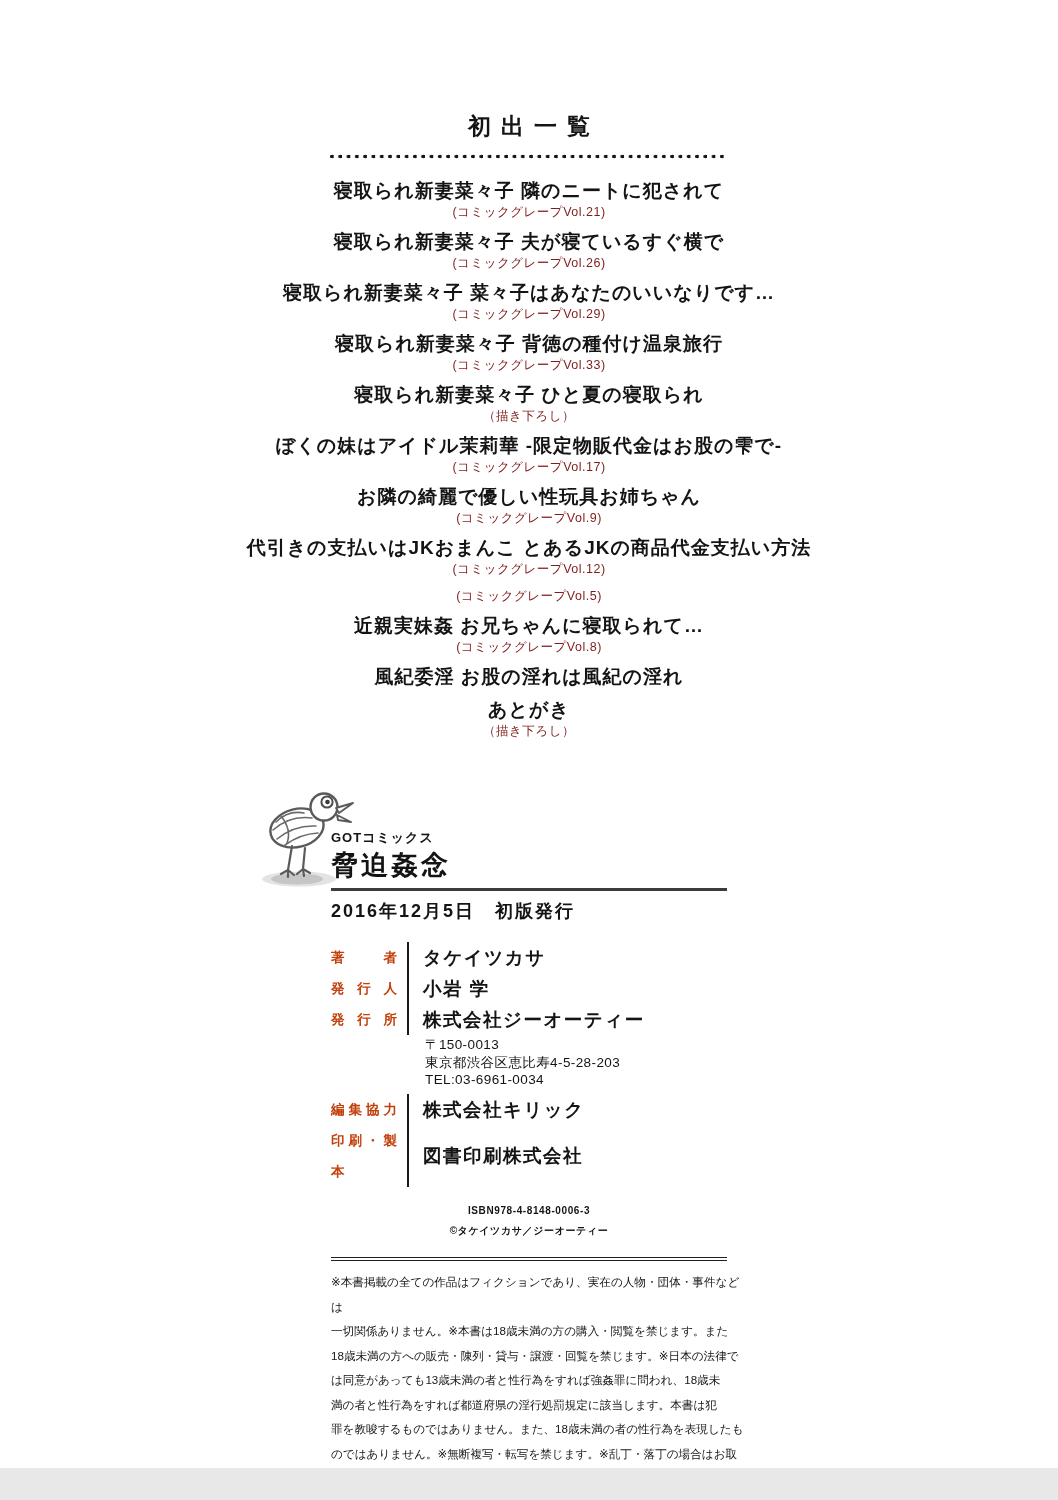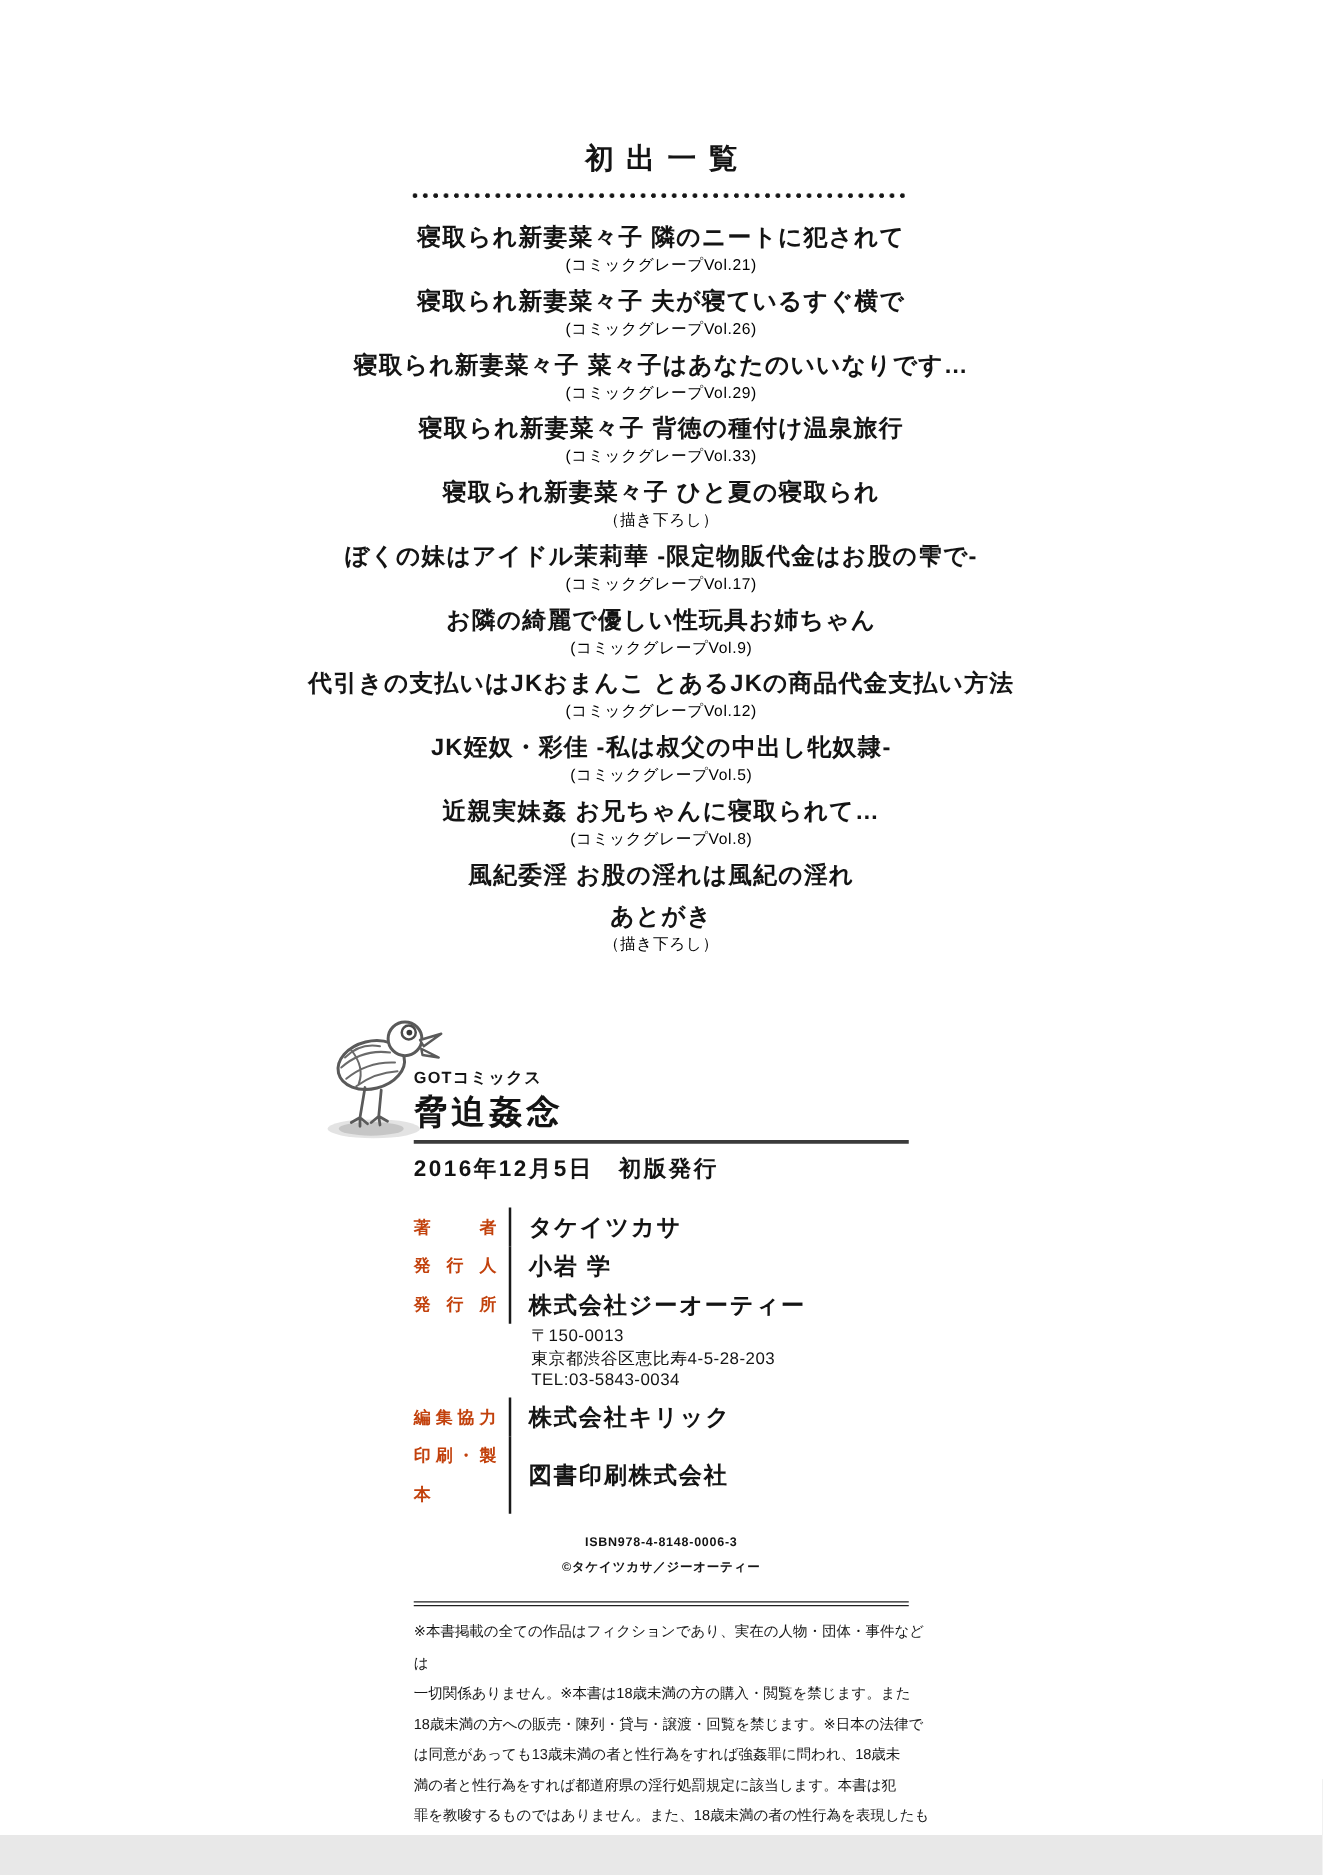--- a/index.html
+++ b/index.html
@@ -17,21 +17,21 @@
   .dotted{
     width:398px;height:5px;margin:14px auto 20px auto;
     background:radial-gradient(circle at 2px 2.5px,#161616 1.7px,transparent 2.1px);
     background-size:8.3px 5px;background-repeat:repeat-x;
   }
   .work{margin-bottom:9px;}
   .work-title{
     font-size:19px;font-weight:700;letter-spacing:1px;line-height:24px;color:#141414;
   }
   .work-source{
-    font-size:12.5px;font-weight:400;letter-spacing:.5px;line-height:18px;color:#000000;
+    font-size:12.5px;font-weight:400;letter-spacing:.5px;line-height:18px;color:#7f1d1d;
   }
   
   .colophon{width:396px;margin:89px auto 0 auto;position:relative;text-align:left;}
   .bird{position:absolute;left:-72px;top:-43px;width:96px;height:102px;}
   .imprint{font-size:13px;font-weight:700;letter-spacing:1px;line-height:17px;margin:0;}
   .book-title{font-size:27px;font-weight:700;letter-spacing:3px;line-height:33px;margin-top:3px;}
   .title-rule{height:0;border:none;border-top:3px solid #3b3b3b;margin:6px 0 0 0;}
   .edition{font-size:18px;font-weight:700;letter-spacing:2px;line-height:24px;margin-top:8px;}
   .credits{margin-top:19px;}
   .crow{display:flex;align-items:baseline;min-height:31px;}
@@ -96,21 +96,20 @@
       </div>
       <div class="work">
         <div class="work-title">お隣の綺麗で優しい性玩具お姉ちゃん</div>
         <div class="work-source">(コミックグレープVol.9)</div>
       </div>
       <div class="work">
         <div class="work-title">代引きの支払いはJKおまんこ とあるJKの商品代金支払い方法</div>
         <div class="work-source">(コミックグレープVol.12)</div>
       </div>
       <div class="work">
-        <div class="work-title">JK姪奴・彩佳 -私は叔父の中出し牝奴隷-</div>
         <div class="work-source">(コミックグレープVol.5)</div>
       </div>
       <div class="work">
         <div class="work-title">近親実妹姦 お兄ちゃんに寝取られて…</div>
         <div class="work-source">(コミックグレープVol.8)</div>
       </div>
       <div class="work">
         <div class="work-title">風紀委淫 お股の淫れは風紀の淫れ</div>
       </div>
       <div class="work">
@@ -159,21 +158,21 @@
       </div>
       <div class="crow">
         <div class="clabel">発行所</div>
         <div class="cvalue">株式会社ジーオーティー</div>
       </div>
       <div class="crow addr">
         <div class="clabel"></div>
         <div class="cvalue">
           <div>〒150-0013</div>
           <div>東京都渋谷区恵比寿4-5-28-203</div>
-          <div>TEL:03-5843-0034</div>
+          <div>TEL:03-6961-0034</div>
         </div>
       </div>
       <div class="crow">
         <div class="clabel">編集協力</div>
         <div class="cvalue">株式会社キリック</div>
       </div>
       <div class="crow">
         <div class="clabel">印刷・製本</div>
         <div class="cvalue">図書印刷株式会社</div>
       </div>

